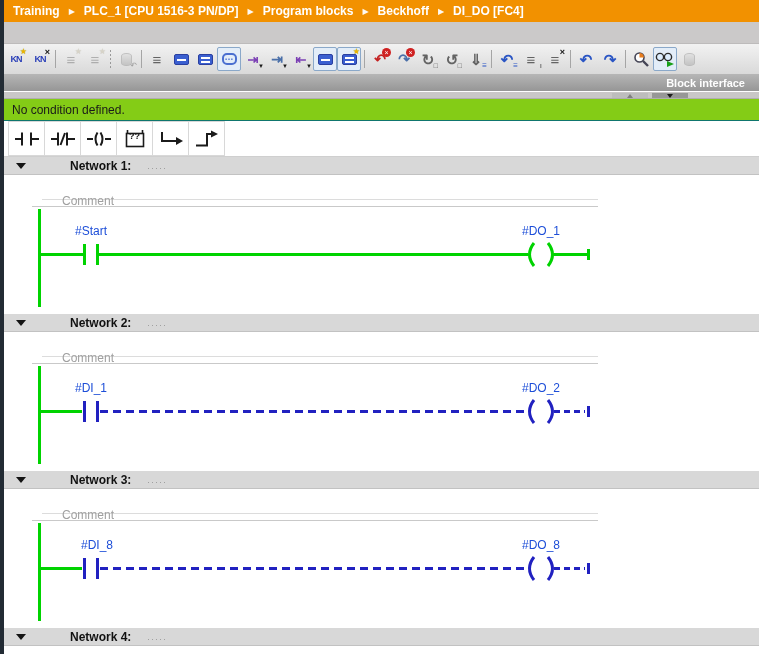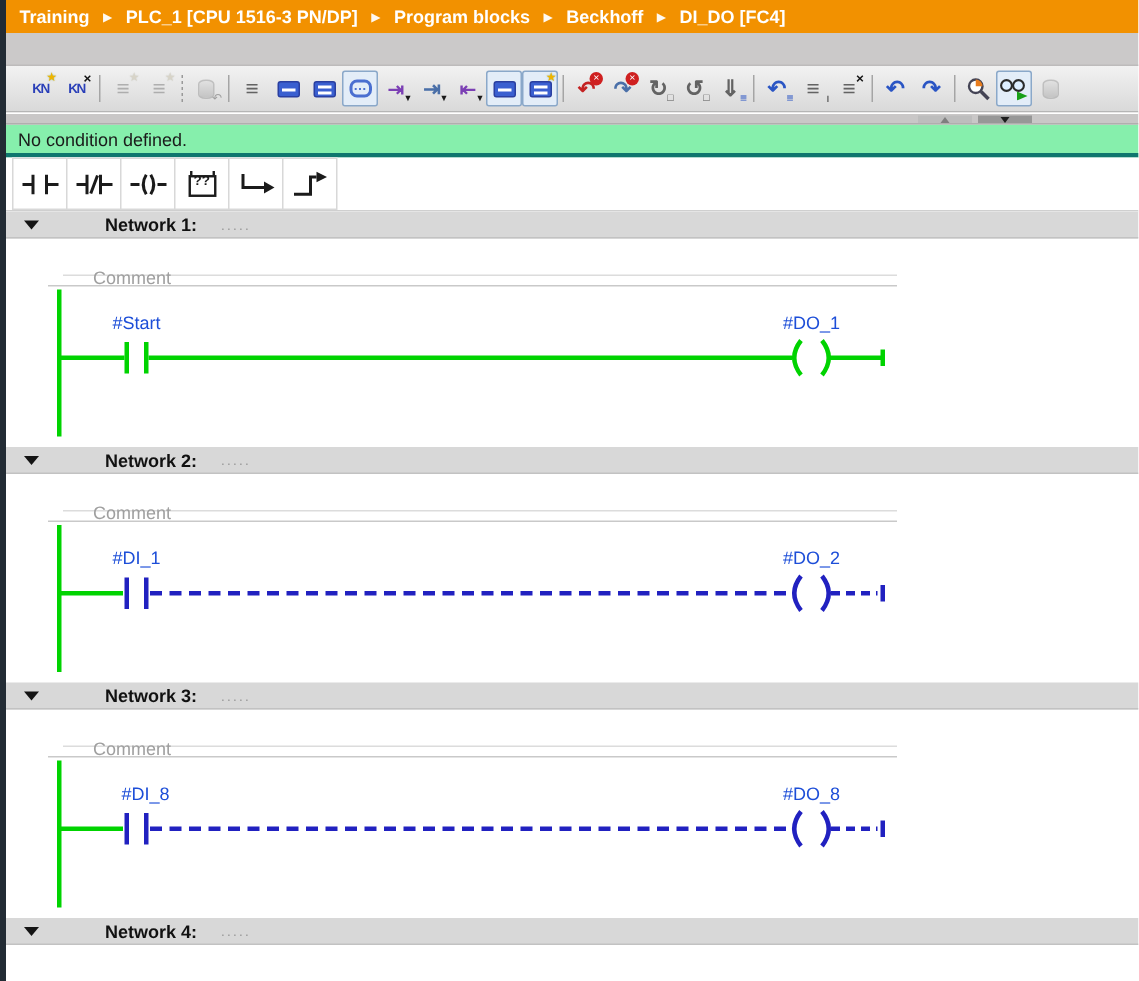--- a/index.html
+++ b/index.html
@@ -9,21 +9,21 @@
   .left-edge { position:absolute; left:0; top:0; width:4px; height:654px; background:#222b34; z-index:20; }
 
   
   .breadcrumb-bar { height:22px; background:#f29100; display:flex; align-items:center; padding-left:9px; }
   .bc-item { color:#fff; font-weight:bold; font-size:12px; margin-right:9px; white-space:nowrap; cursor:default; }
   .bc-arrow { color:#fff; font-size:8px; margin-right:9px; opacity:.95; }
 
   
   .toolbar-gap { height:22px; background:#cbc9c9; border-bottom:1px solid #bdbbbb; }
   .toolbar { height:31px; background:linear-gradient(#f2f2f2,#d9d9d9); display:flex; align-items:center;
-             padding-left:11px; border-bottom:1px solid #b5b5b5; }
+             padding-left:0; border-bottom:1px solid #b5b5b5; }
   .tbtn { width:24px; height:24px; position:relative; display:flex; align-items:center; justify-content:center;
           background:transparent; border:1px solid transparent; cursor:pointer; flex:0 0 auto; font-family:inherit; }
   .tbtn.active { border:1px solid #8aa8c9; background:#e3edf8; border-radius:2px; }
   .tbtn.disabled { opacity:.42; filter:grayscale(85%); }
   .ib { font-size:14px; line-height:1; color:#5a5a5a; }
   .t-kn { color:#2a3fb8; font-weight:bold; font-size:9px; letter-spacing:-1px; }
   .t-gray { color:#636363; font-size:15px; font-weight:bold; }
   .t-purple { color:#7b3fb4; font-weight:bold; font-size:13px; }
   .t-red { color:#c42222; font-weight:bold; font-size:14px; }
   .t-steel { color:#4a6fa8; font-weight:bold; font-size:14px; }
@@ -53,22 +53,22 @@
   .bi-label { color:#fdfdfd; font-size:11px; font-weight:bold; }
   .splitter { height:8px; background:#c9c7c7; border-top:1px solid #fff; border-bottom:1px solid #b0aeae; position:relative; }
   .split-btn { position:absolute; top:1px; height:5px; width:36px; display:flex; align-items:center; justify-content:center;
                cursor:pointer; }
   .split-up { right:111px; background:#bdbdbd; }
   .split-down { right:71px; background:#979797; }
   .tri-up { width:0; height:0; border-left:3px solid transparent; border-right:3px solid transparent; border-bottom:4px solid #7f7f7f; }
   .tri-dn { width:0; height:0; border-left:3px solid transparent; border-right:3px solid transparent; border-top:4px solid #1c1c1c; }
 
   
-  .condition-bar { height:22px; background:#86efac; display:flex; align-items:center; padding-left:8px;
-                   border-bottom:3px solid #0f766e; }
+  .condition-bar { height:22px; background:#84cc16; display:flex; align-items:center; padding-left:8px;
+                   border-bottom:1px solid #0f766e; }
   .condition-text { font-size:12px; color:#1a1a1a; }
   .fav-bar { height:36px; background:#fff; border-bottom:1px solid #cfcfcf; display:flex; padding-left:4px; }
   .fav-btn { width:37px; height:35px; background:#fff; border:1px solid #d8d8d8; margin-left:-1px;
              display:flex; align-items:center; justify-content:center; position:relative; cursor:pointer; }
   .fav-btn:first-child { margin-left:0; }
   .fav-qq { position:absolute; top:9px; left:50%; transform:translateX(-50%); font-size:9px; font-weight:bold; color:#1b1b1b; }
 
   
   .editor { background:#fff; }
   .net-header { height:18px; background:#d8d8d8; border-bottom:1px solid #c2c2c2; display:flex; align-items:center;
@@ -215,20 +215,23 @@
         <circle cx="13" cy="6" r="3.6" fill="#ddeeff" stroke="#2b2b2b" stroke-width="1.4"></circle>
         <line x1="8.6" y1="6" x2="9.4" y2="6" stroke="#2b2b2b" stroke-width="1.4"></line>
         <polygon points="12,10 19,13 12,16" fill="#18a018"></polygon>
       </svg>
     </button>
     <button class="tbtn disabled">
         <span class="shape-cyl"></span>
       </button>
   </div>
 
+  <div class="block-interface-bar">
+    <span class="bi-label">Block interface</span>
+  </div>
   <div class="splitter">
     <span class="split-btn split-up">
         <span class="tri-up"></span>
       </span>
     <span class="split-btn split-down">
         <span class="tri-dn"></span>
       </span>
   </div>
 
   <div class="condition-bar">

